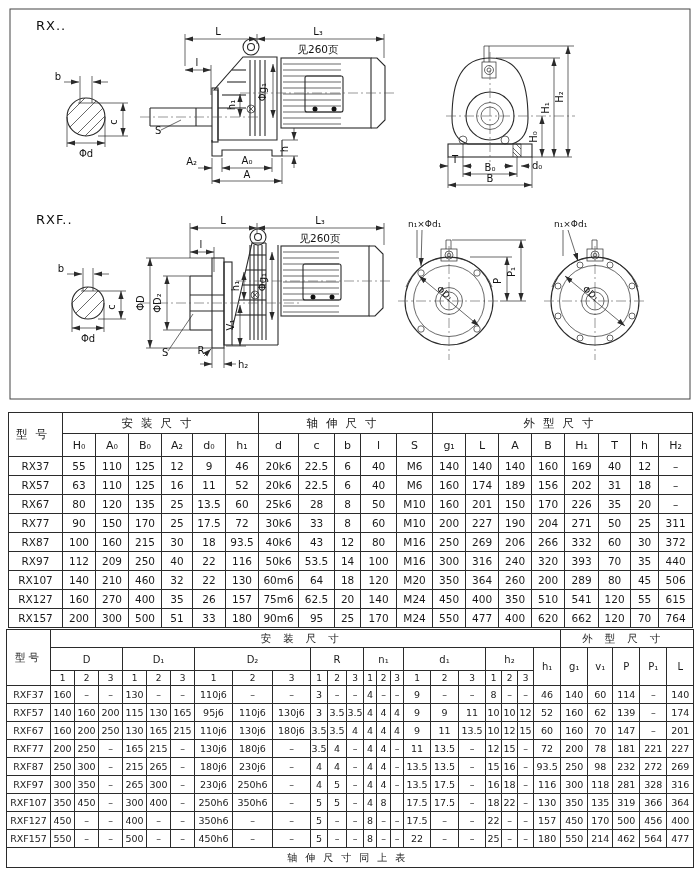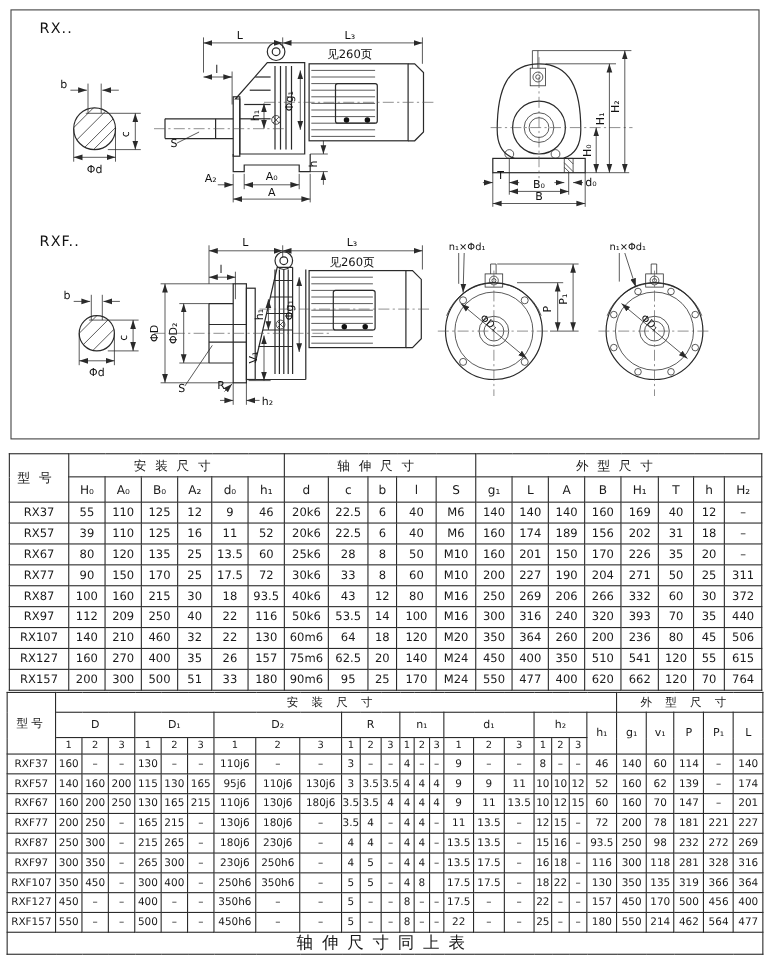--- a/index.html
+++ b/index.html
@@ -27,21 +27,21 @@
   .t1 th,.t1 td{font-size:10.5px;height:18px;}
   .t1 tr.group-row th{height:20px;}
   .t1 tr.cols-row th{height:22px;font-size:11px;}
   .t1 th[data-name="group-header"],.t1 th[data-name="model-header"]{letter-spacing:8px;font-size:11.5px;}
   .t2 th,.t2 td{font-size:9.5px;height:17px;}
   .t2 tr.group-row th{height:17px;}
   .t2 tr.cols-row th{height:22px;font-size:10px;}
   .t2 tr.subs-row th{height:14px;font-size:9px;}
   .t2 th[data-name="group-header"]{letter-spacing:12px;font-size:10.5px;}
   .t2 th[data-name="model-header"]{letter-spacing:3px;font-size:10.5px;}
-  .t2 tfoot td{height:19px;font-size:15px;letter-spacing:8px;}
+  .t2 tfoot td{height:19px;font-size:10px;letter-spacing:8px;}
 </style>
 </head>
 <body data-name="catalog-page">
 
 <div class="drawing-panel" data-name="drawing-panel">
 <svg width="700" height="408" viewBox="0 0 700 408" data-name="dimension-drawings">
   <defs>
     <marker id="ah" markerWidth="10" markerHeight="8" refX="8" refY="3" orient="auto-start-reverse" markerUnits="userSpaceOnUse">
       <path d="M0,0.4 L8,3 L0,5.6 Z" fill="#2a2a2a"></path>
     </marker>
@@ -481,21 +481,21 @@
           <td data-name="value-cell">140</td>
           <td data-name="value-cell">140</td>
           <td data-name="value-cell">160</td>
           <td data-name="value-cell">169</td>
           <td data-name="value-cell">40</td>
           <td data-name="value-cell">12</td>
           <td data-name="value-cell">–</td>
         </tr>
         <tr class="data-row" data-name="table-row">
           <td data-name="model-cell">RX57</td>
-          <td data-name="value-cell">39</td>
+          <td data-name="value-cell">63</td>
           <td data-name="value-cell">110</td>
           <td data-name="value-cell">125</td>
           <td data-name="value-cell">16</td>
           <td data-name="value-cell">11</td>
           <td data-name="value-cell">52</td>
           <td data-name="value-cell">20k6</td>
           <td data-name="value-cell">22.5</td>
           <td data-name="value-cell">6</td>
           <td data-name="value-cell">40</td>
           <td data-name="value-cell">M6</td>
@@ -606,21 +606,21 @@
           <td data-name="value-cell">130</td>
           <td data-name="value-cell">60m6</td>
           <td data-name="value-cell">64</td>
           <td data-name="value-cell">18</td>
           <td data-name="value-cell">120</td>
           <td data-name="value-cell">M20</td>
           <td data-name="value-cell">350</td>
           <td data-name="value-cell">364</td>
           <td data-name="value-cell">260</td>
           <td data-name="value-cell">200</td>
-          <td data-name="value-cell">236</td>
+          <td data-name="value-cell">289</td>
           <td data-name="value-cell">80</td>
           <td data-name="value-cell">45</td>
           <td data-name="value-cell">506</td>
         </tr>
         <tr class="data-row" data-name="table-row">
           <td data-name="model-cell">RX127</td>
           <td data-name="value-cell">160</td>
           <td data-name="value-cell">270</td>
           <td data-name="value-cell">400</td>
           <td data-name="value-cell">35</td>

